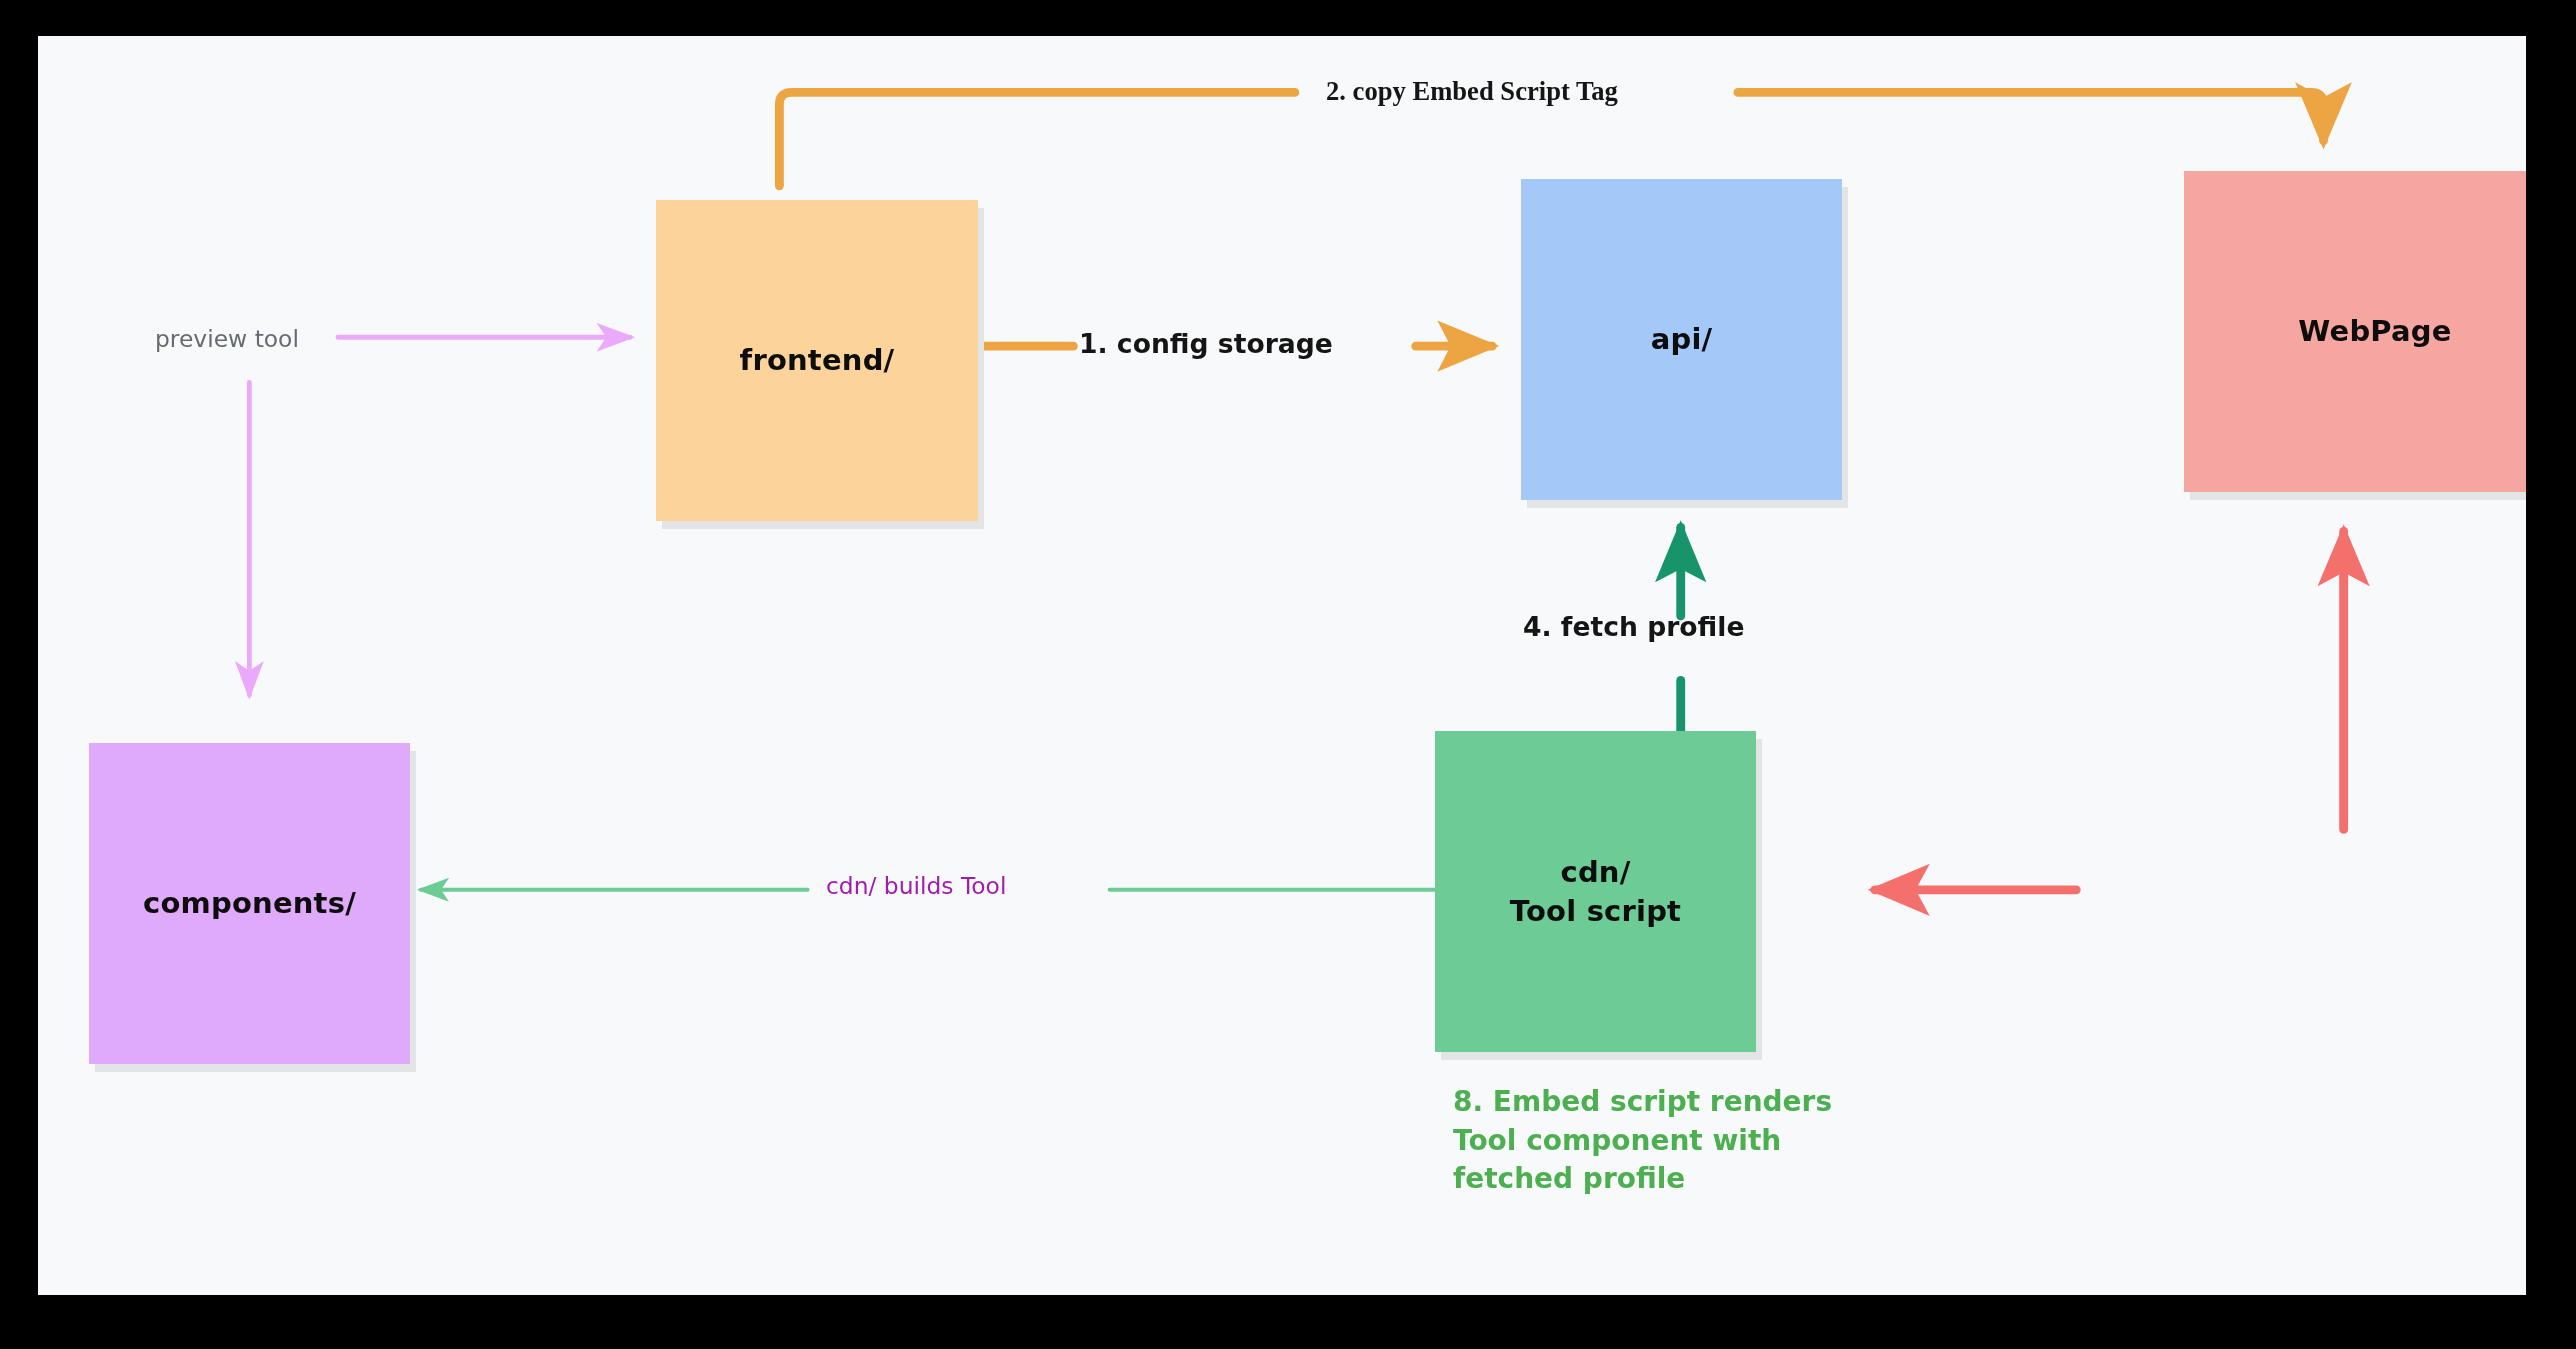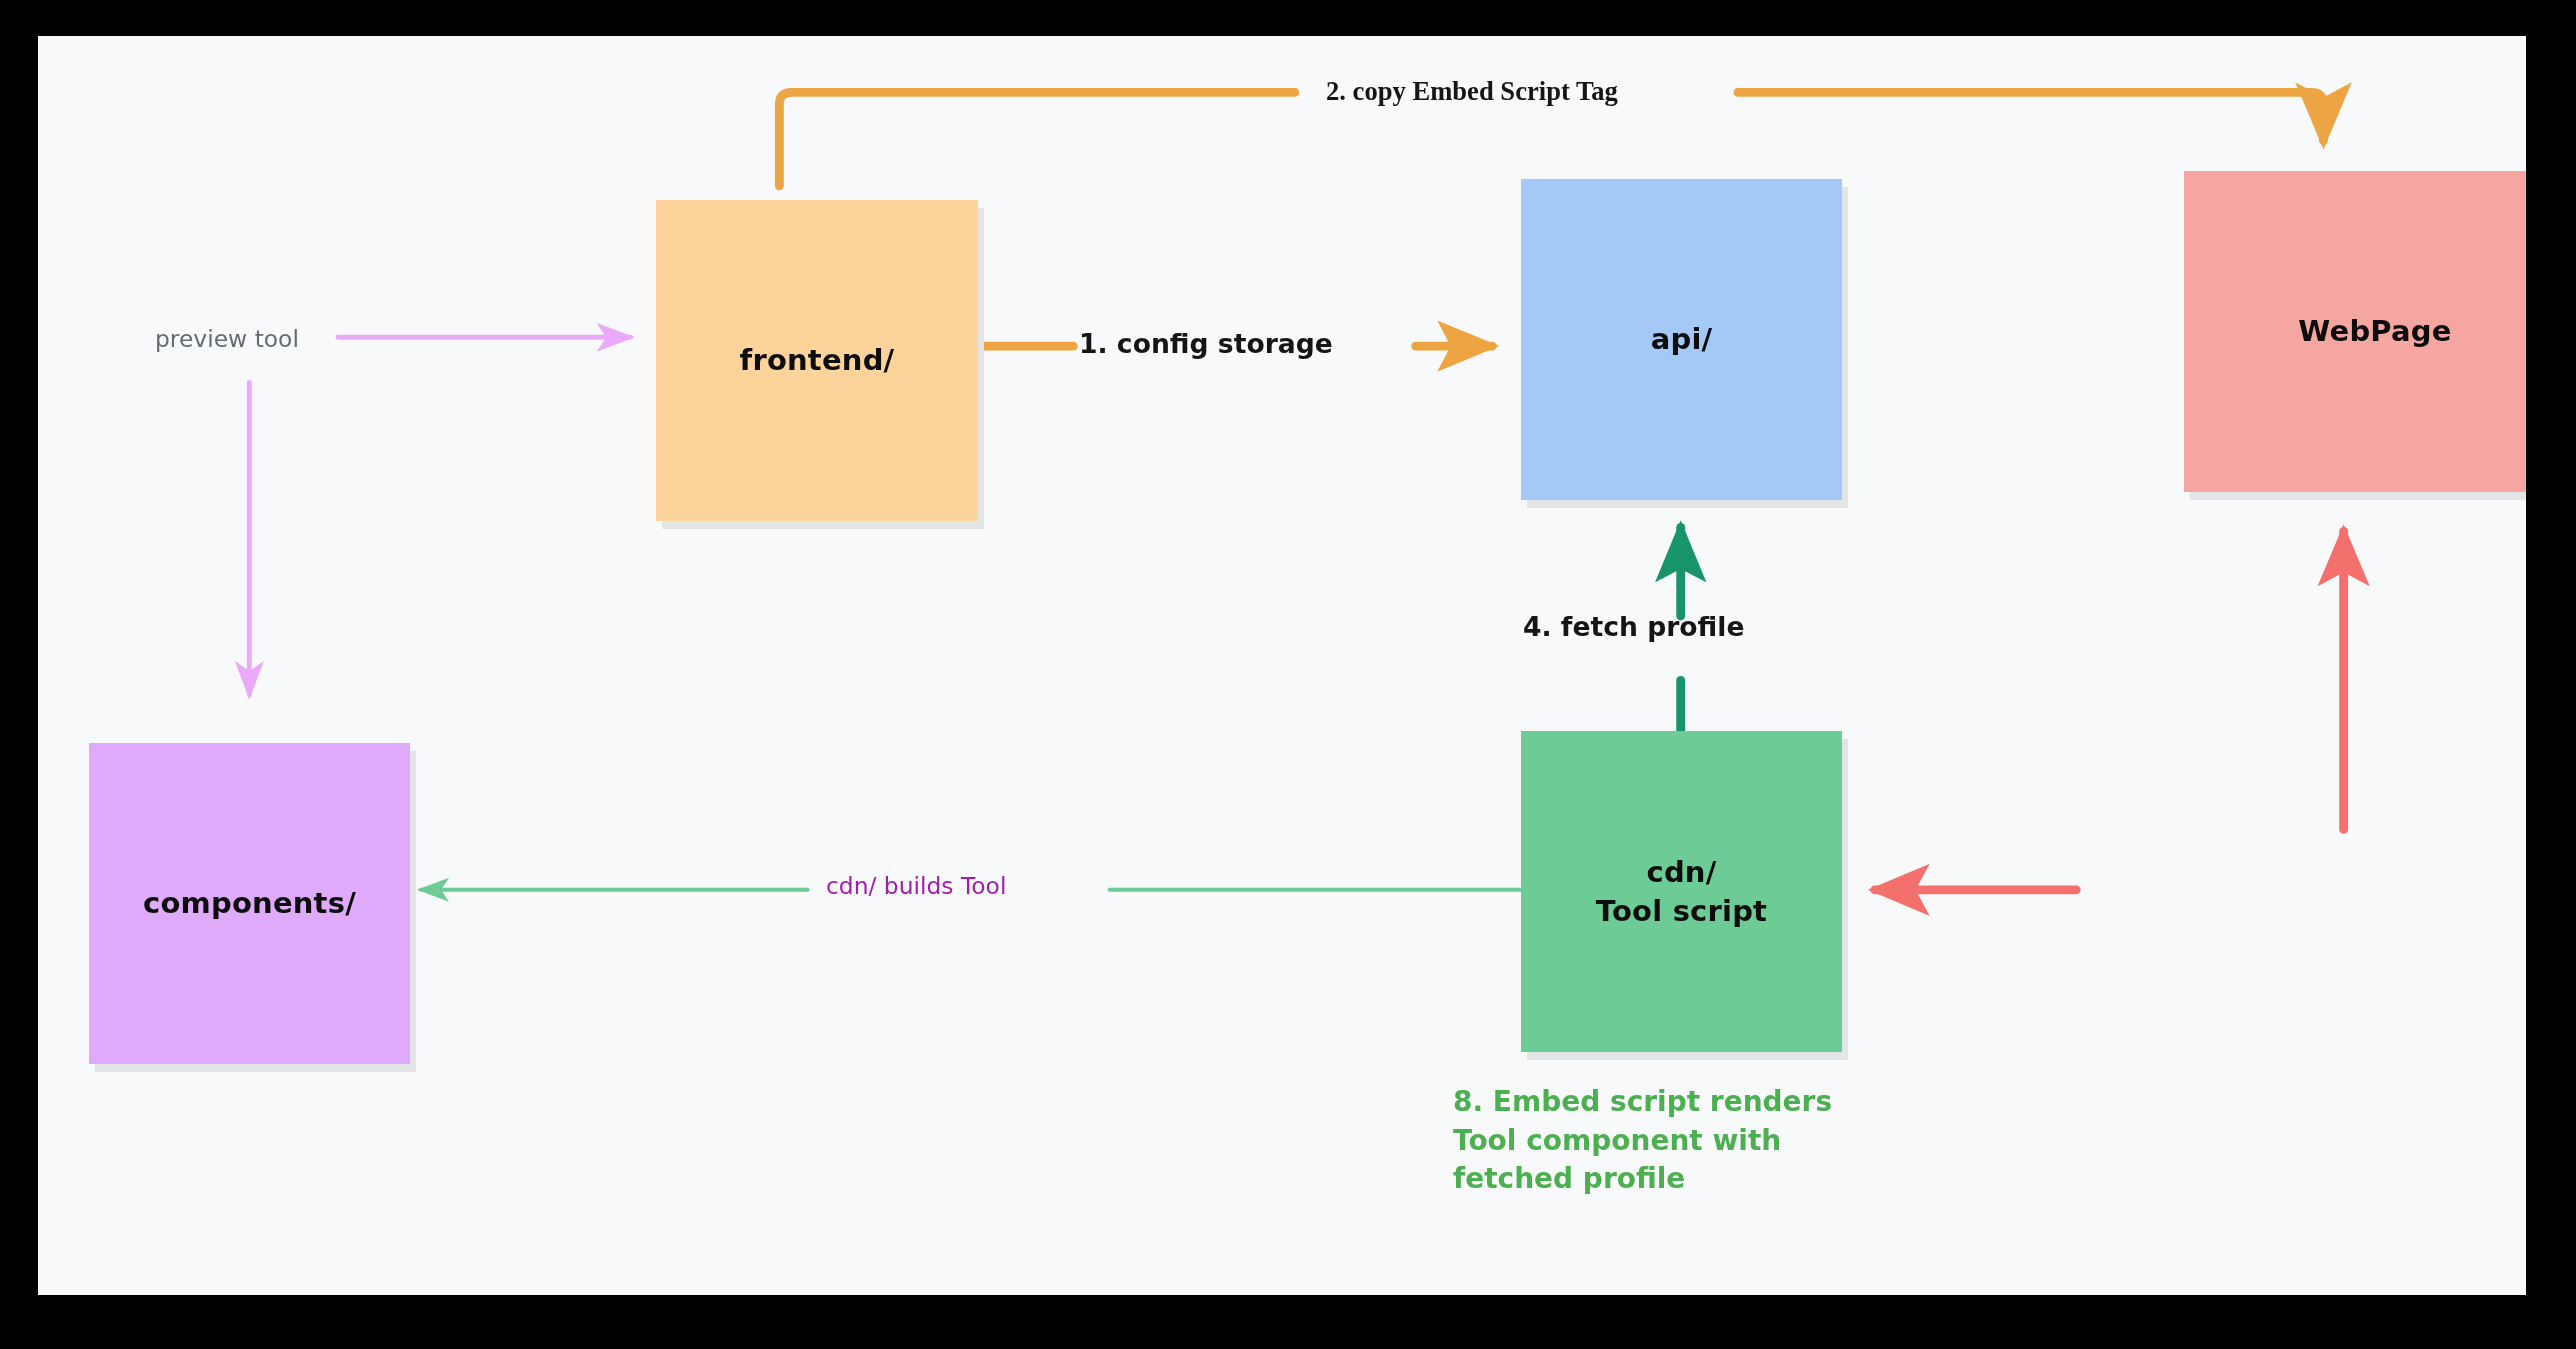--- a/index.html
+++ b/index.html
@@ -186,21 +186,21 @@
       <span class="fill" style="background:#f6a6a0;"></span>
       <span class="labelwrap">WebPage</span>
     </div>
 
     <div class="node" style="left:51px; top:694px; width:321px; height:321px;margin-top:13px;">
       <span class="shadow"></span>
       <span class="fill" style="background:#e0aafb;"></span>
       <span class="labelwrap">components/</span>
     </div>
 
-    <div class="node" style="left:1483px; top:695px; width:321px; height:321px;">
+    <div class="node" style="left:1397px; top:695px; width:321px; height:321px;">
       <span class="shadow"></span>
       <span class="fill" style="background:#6dcb95;"></span>
       <span class="labelwrap">cdn/
 Tool script</span>
     </div>
 
     <div class="edge-label" style="left:1288px; top:38px;font-family:Liberation Serif, serif;">2. copy Embed Script Tag</div>
 
     <div class="edge-label" style="left:1041px; top:290px;">1. config storage</div>
 

